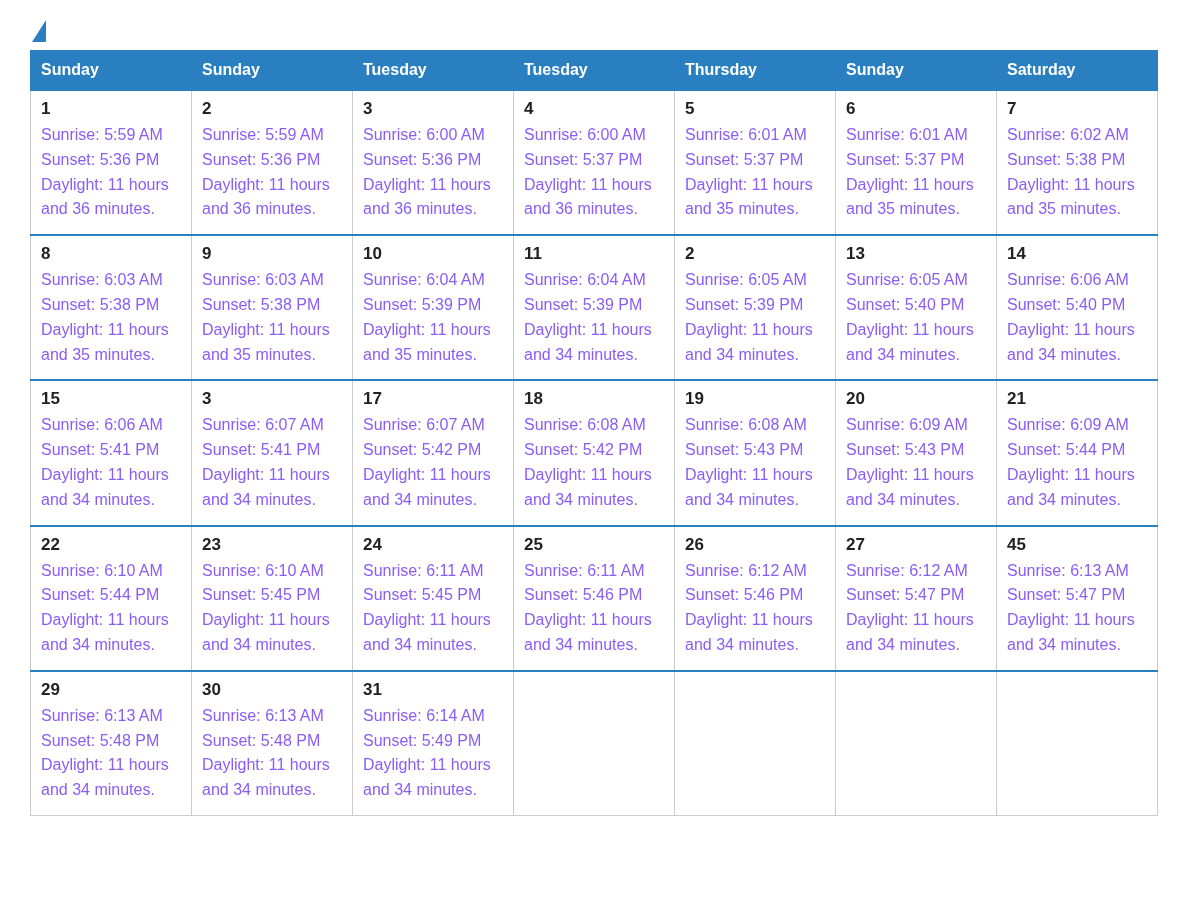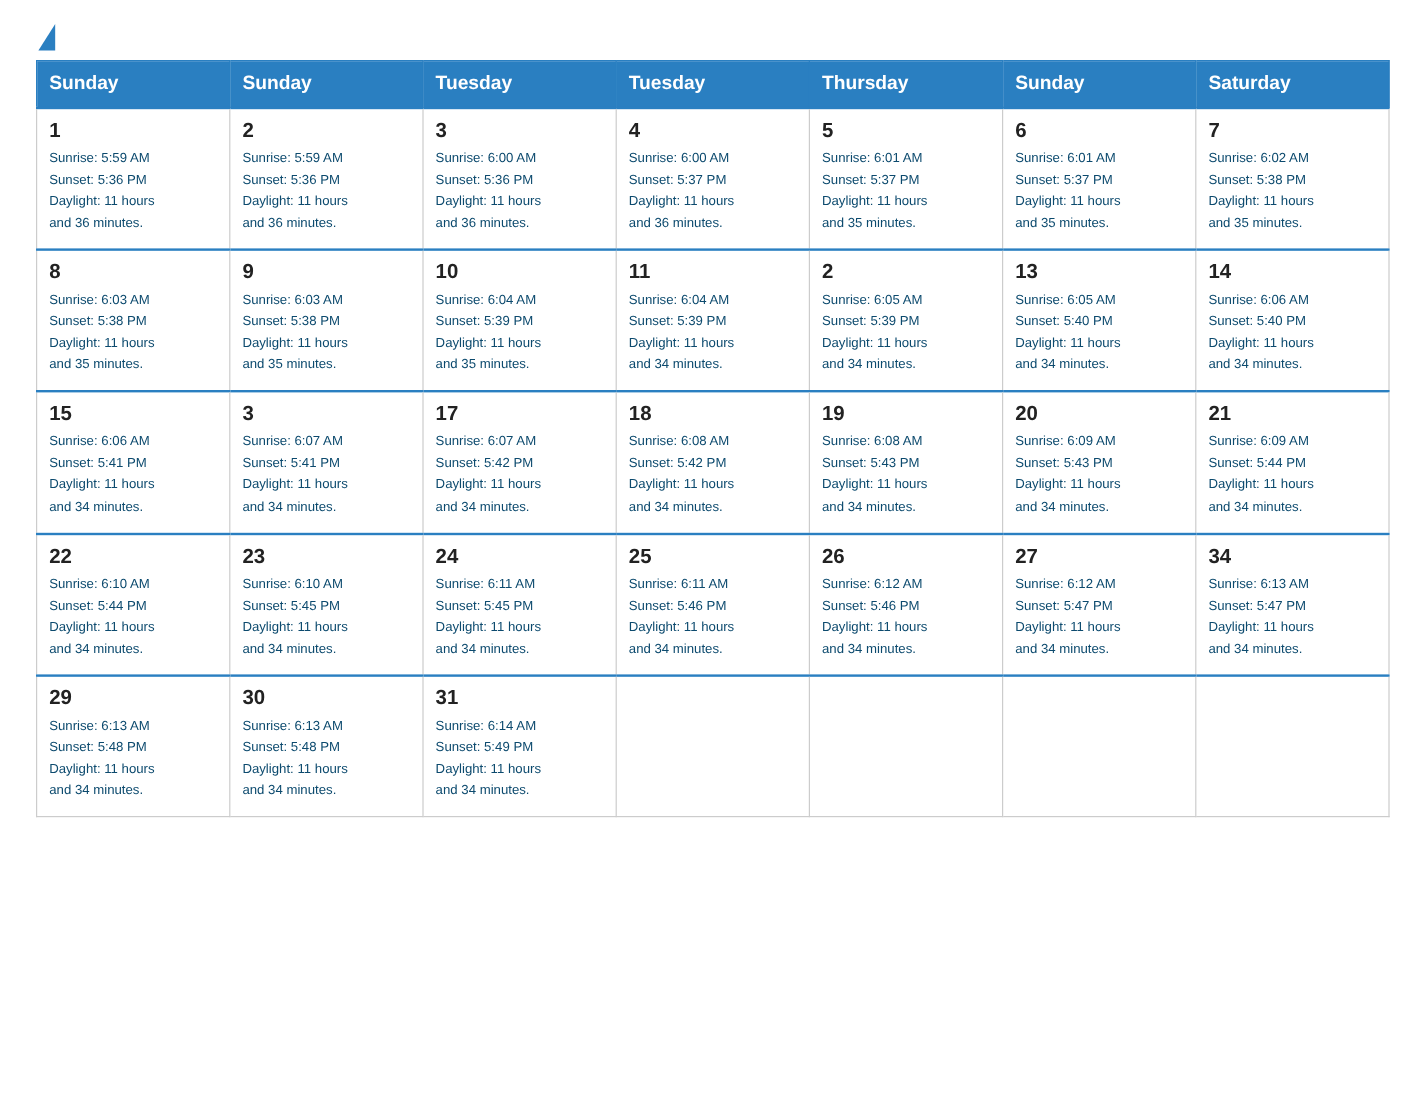--- a/index.html
+++ b/index.html
@@ -79,22 +79,22 @@
       min-height: 90px;
     }
     .day-number {
       font-size: 17px;
       font-weight: bold;
       color: #222;
       display: block;
       margin-bottom: 4px;
     }
     .day-info {
-      font-size: 11px;
-      color: #0c4a6e;
+      font-size: 16px;
+      color: #8b5cf6;
       line-height: 1.55;
     }
     tbody tr td:empty {
       background: #fff;
       border-top: 2px solid #2a7fc1;
     }
   </style>
 </head>
 <body>
 
@@ -236,21 +236,21 @@
       </td>
         <td>
         <span class="day-number">26</span>
         <span class="day-info">Sunrise: 6:12 AM<br>Sunset: 5:46 PM<br>Daylight: 11 hours<br>and 34 minutes.</span>
       </td>
         <td>
         <span class="day-number">27</span>
         <span class="day-info">Sunrise: 6:12 AM<br>Sunset: 5:47 PM<br>Daylight: 11 hours<br>and 34 minutes.</span>
       </td>
         <td>
-        <span class="day-number">34</span>
+        <span class="day-number">45</span>
         <span class="day-info">Sunrise: 6:13 AM<br>Sunset: 5:47 PM<br>Daylight: 11 hours<br>and 34 minutes.</span>
       </td>
       </tr>
       <tr>
         <td>
         <span class="day-number">29</span>
         <span class="day-info">Sunrise: 6:13 AM<br>Sunset: 5:48 PM<br>Daylight: 11 hours<br>and 34 minutes.</span>
       </td>
         <td>
         <span class="day-number">30</span>

